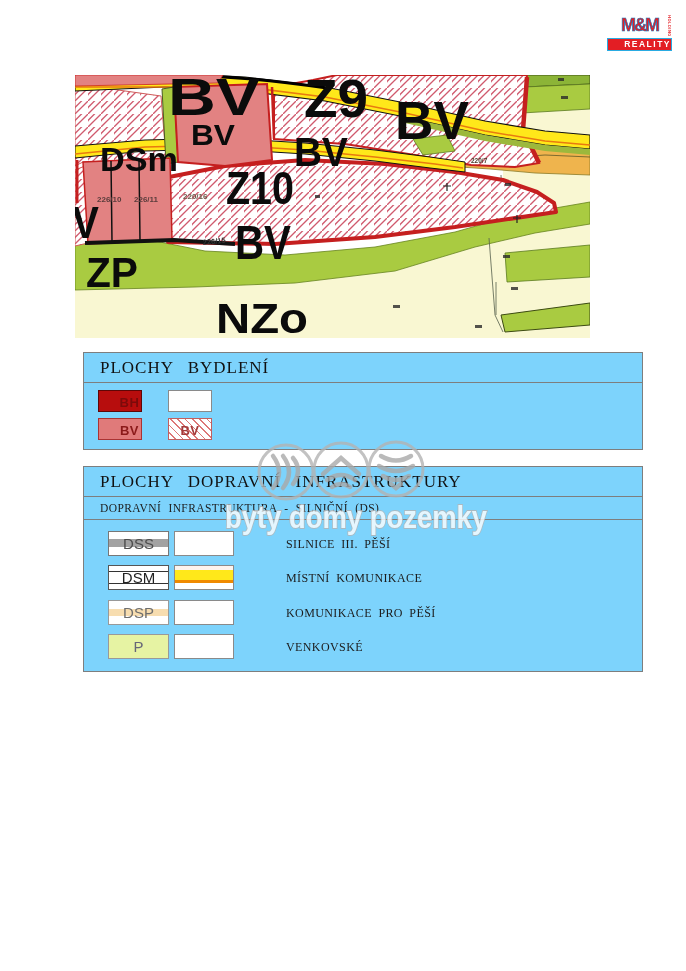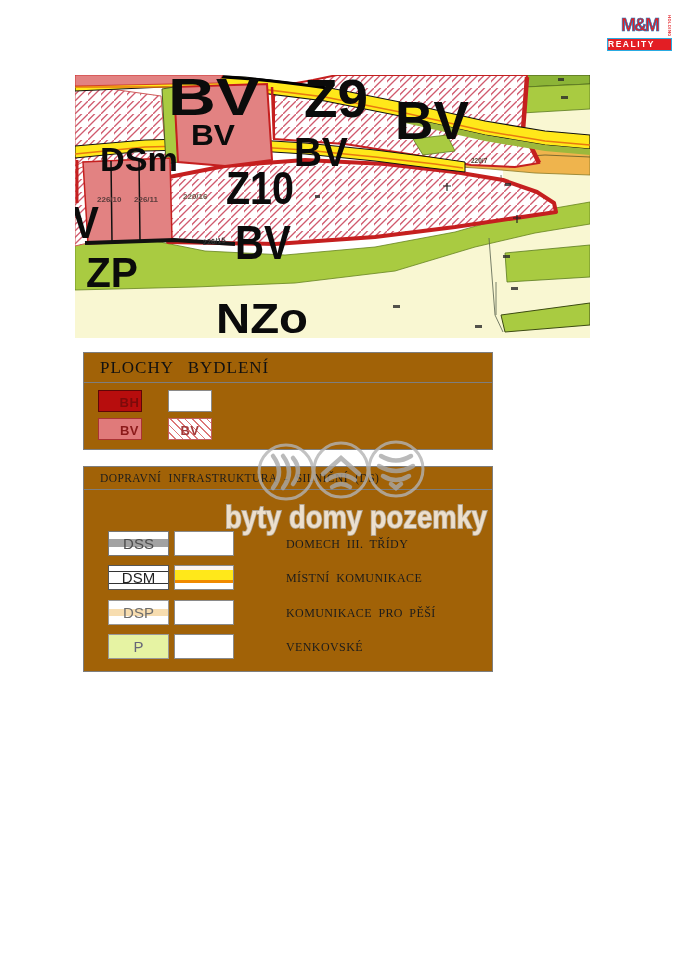--- a/index.html
+++ b/index.html
@@ -7,27 +7,27 @@
         font-family:"Liberation Sans",sans-serif;}
 
   
   .logo{position:absolute;left:607px;top:13px;width:65px;height:39px;background:#fff;}
   .logo-top{position:relative;height:25px;text-align:center;}
   .logo-mm{font-weight:bold;font-size:18px;line-height:25px;color:#e31e24;
            -webkit-text-stroke:0.7px #1b75bb;letter-spacing:-2px;font-family:"Liberation Sans",sans-serif;}
   .logo-holding{position:absolute;right:0px;top:2px;writing-mode:vertical-rl;font-size:4px;
                 color:#e31e24;letter-spacing:0.5px;font-weight:bold;}
   .logo-bar{height:11px;background:#e31e24;border:1px solid #29abe2;color:#fff;
-            font-weight:bold;font-size:8.5px;line-height:11px;text-align:left;letter-spacing:1.5px;}
+            font-weight:bold;font-size:8.5px;line-height:11px;text-align:right;letter-spacing:1.5px;}
 
   
   .map{position:absolute;left:75px;top:75px;width:515px;height:263px;}
 
   
-  .lbox{position:absolute;left:83px;width:410px;background:#a16207;border:1.5px solid #7e7e7e;box-sizing:border-box;}
+  .lbox{position:absolute;left:83px;width:560px;background:#7dd3fc;border:1.5px solid #7e7e7e;box-sizing:border-box;}
   .lbox1{top:352px;height:98px;}
   .lbox2{top:466px;height:206px;}
   .lhdr{height:29px;border-bottom:1.2px solid #7e7e7e;padding-left:16px;
         font-family:"Liberation Serif",serif;font-size:17px;line-height:30px;color:#111;
         letter-spacing:1px;word-spacing:9px;}
   .lsub{height:22px;border-bottom:1.2px solid #7e7e7e;padding-left:16px;
         font-family:"Liberation Serif",serif;font-size:11.5px;line-height:22px;color:#1c1c1c;
         letter-spacing:0.4px;word-spacing:4px;}
   .lrow{position:absolute;left:0;width:100%;height:26px;}
   .sw{position:absolute;box-sizing:border-box;text-align:center;}
@@ -168,25 +168,26 @@
       <div class="sw sw1 sw-bh"><span class="sw-code">BH</span></div>
       <div class="sw sw2 sw-empty"></div>
     </div>
     <div class="lrow" style="top:65px;">
       <div class="sw sw1 sw-bv"><span class="sw-code">BV</span></div>
       <div class="sw sw2 sw-bv-hatch"><span class="sw-code">BV</span></div>
     </div>
   </div>
 
   <div class="lbox lbox2">
+    <div class="lhdr">PLOCHY  DOPRAVNÍ  INFRASTRUKTURY</div>
     <div class="lsub">DOPRAVNÍ INFRASTRUKTURA - SILNIČNÍ (DS)</div>
     <div class="lrow" style="top:64px;">
       <div class="sw sw1 sw-dss">DSS</div>
       <div class="sw sw2 sw-empty" style="height:25px;"></div>
-      <div class="ldesc">DOMECH  III. TŘÍDY</div>
+      <div class="ldesc">SILNICE  III. PĚŠÍ</div>
     </div>
     <div class="lrow" style="top:98px;">
       <div class="sw sw1 sw-dsm">DSM</div>
       <div class="sw sw2 sw-dsm2" style="height:25px;"></div>
       <div class="ldesc">MÍSTNÍ  KOMUNIKACE</div>
     </div>
     <div class="lrow" style="top:133px;">
       <div class="sw sw1 sw-dsp">DSP</div>
       <div class="sw sw2 sw-empty" style="height:25px;"></div>
       <div class="ldesc">KOMUNIKACE  PRO   PĚŠÍ</div>

